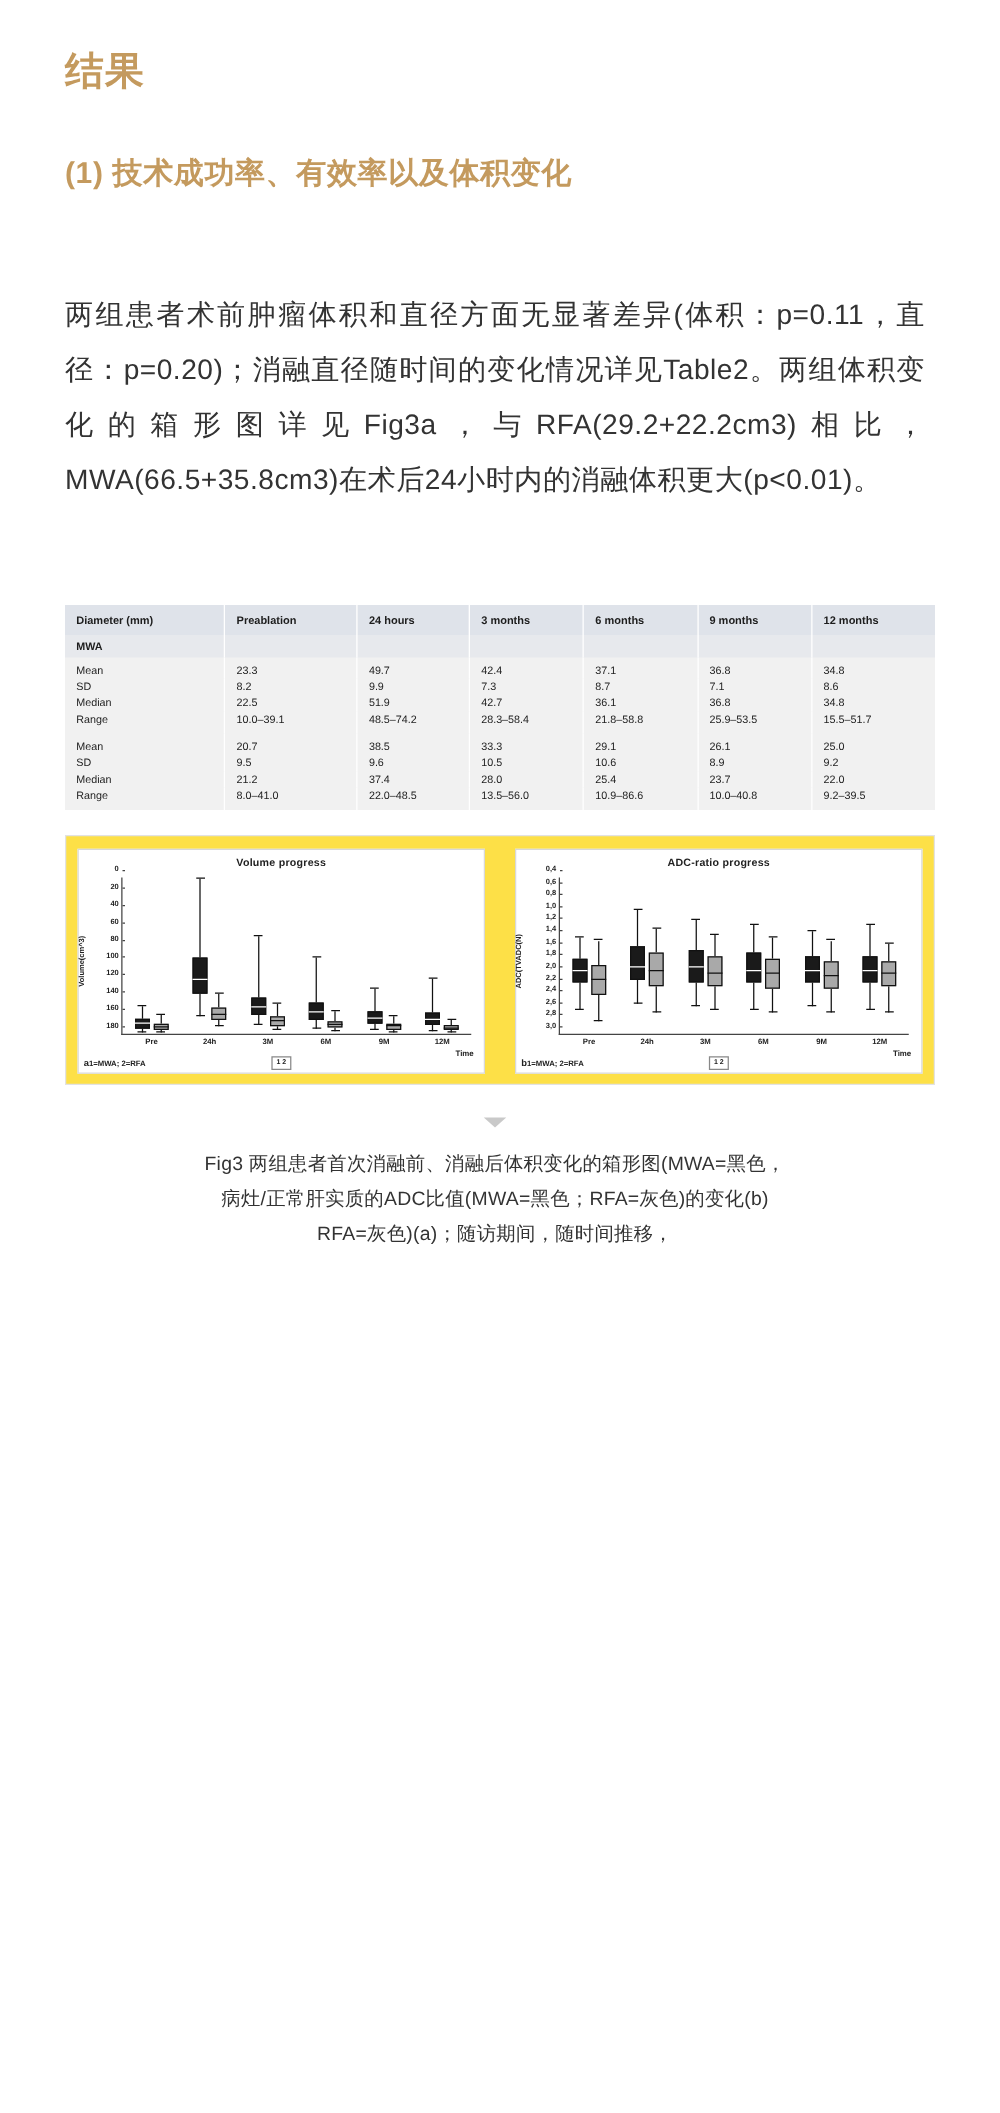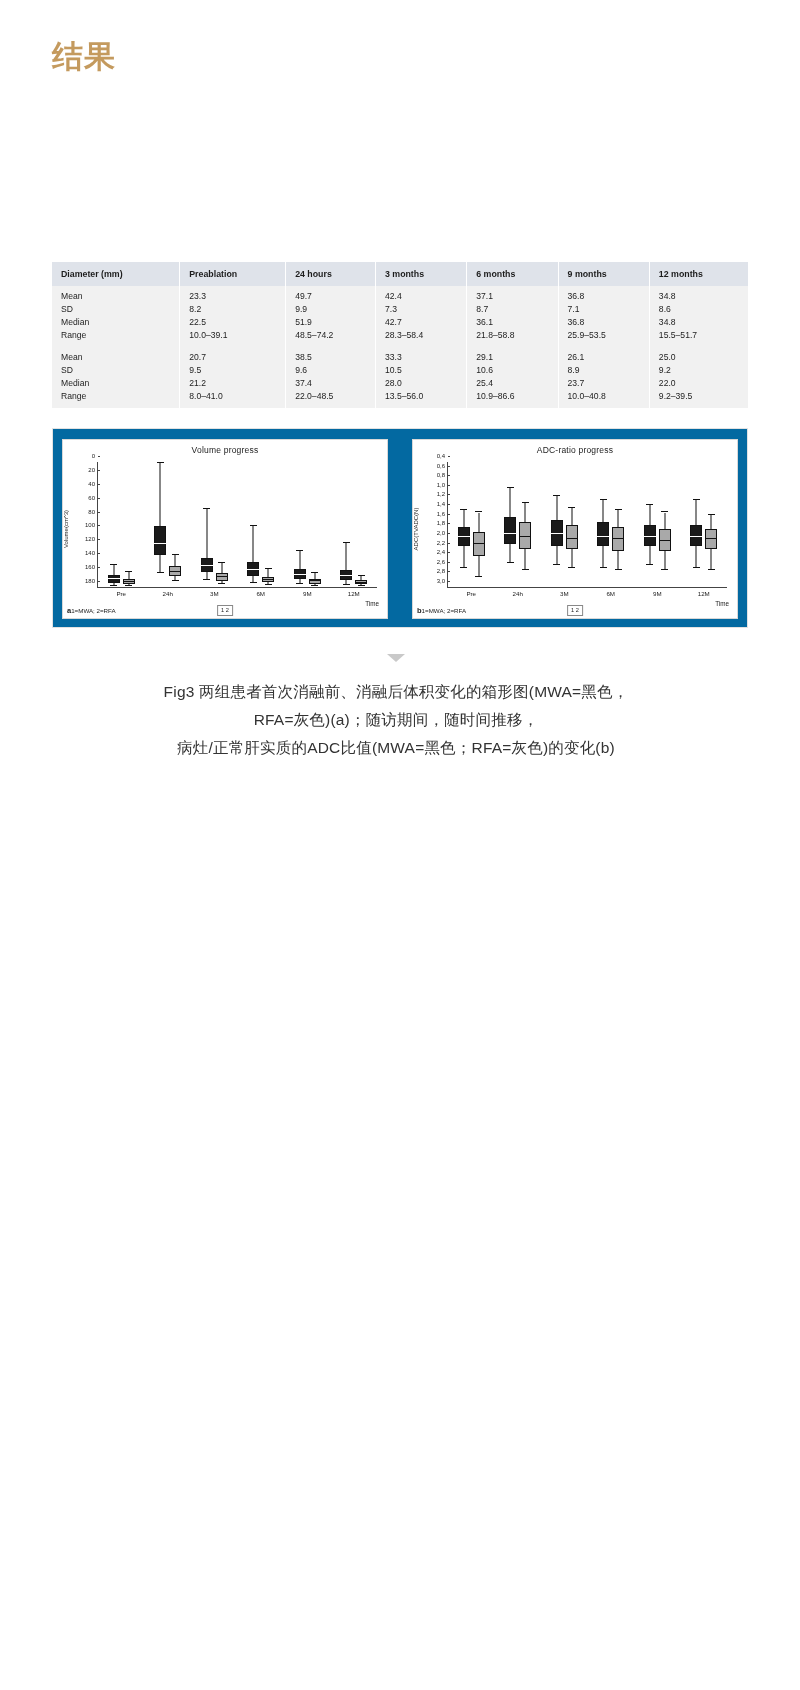--- a/index.html
+++ b/index.html
@@ -88,25 +88,26 @@
     padding-top: 4px;
     padding-bottom: 4px;
   }
   tr.pad-top td { padding-top: 5px; }
   tr.pad-bot td { padding-bottom: 7px; }
 
   
   .fig-box {
     width: 696px;
     margin: 20px auto 0 auto;
-    background: #0369a1;
+    background: #fde047;
     border: 1px solid #e2e2e2;
     padding: 10px 9px 8px 9px;
     display: flex;
     gap: 24px;
+    font-weight: bold;
   }
   .panel {
     flex: 1;
     border: 1px solid #d8d8d8;
     background: #fff;
     position: relative;
     height: 180px;
   }
   .panel-title {
     text-align: center;
@@ -236,42 +237,53 @@
   }
   .caption .l1 { display: block; }
 </style>
 </head>
 <body>
 
 <div class="page">
 
   <h1 class="h1">结果</h1>
 
+  <h2 class="h2">(1) 技术成功率、有效率以及体积变化</h2>
 
 
   <div class="gap-lg"></div>
 
+  <p class="para spaced">两组患者术前肿瘤体积和直径方面无显著差异(体积：p=0.11，直径：p=0.20)；消融直径随时间的变化情况详见Table2。两组体积变化的箱形图详见Fig3a，与RFA(29.2+22.2cm3)相比，MWA(66.5+35.8cm3)在术后24小时内的消融体积更大(p&lt;0.01)。</p>
 
   <div class="gap-xl"></div>
 
 
   <div class="tbl-wrap">
     <table class="dt">
       <thead>
         <tr>
           <th>Diameter (mm)</th>
           <th>Preablation</th>
           <th>24 hours</th>
           <th>3 months</th>
           <th>6 months</th>
           <th>9 months</th>
           <th>12 months</th>
         </tr>
       </thead>
       <tbody>
+        <tr class="grp">
+          <td>MWA</td>
+          <td></td>
+            <td></td>
+            <td></td>
+          <td></td>
+            <td></td>
+            <td></td>
+        </tr>
         <tr class="pad-top">
           <td>Mean</td>
           <td>23.3</td>
           <td>49.7</td>
           <td>42.4</td>
           <td>37.1</td>
           <td>36.8</td>
           <td>34.8</td>
         </tr>
         <tr>
@@ -590,17 +602,17 @@
       <div class="xlabel">Time</div>
       <div class="legend-b"><b>b</b><span>1=MWA; 2=RFA</span></div>
       <div class="axis-badge">1 2</div>
     </div>
   </div>
 
   <div class="caption-arrow"></div>
 
   <div class="caption">
     <span class="l1">Fig3 两组患者首次消融前、消融后体积变化的箱形图(MWA=黑色，</span>
+    <span class="l1">病灶/正常肝实质的ADC比值(MWA=黑色；RFA=灰色)的变化(b)</span>
     <span class="l1">RFA=灰色)(a)；随访期间，随时间推移，</span>
-    <span class="l1">病灶/正常肝实质的ADC比值(MWA=黑色；RFA=灰色)的变化(b)</span>
   </div>
 
 </div>
 
 </body></html>

